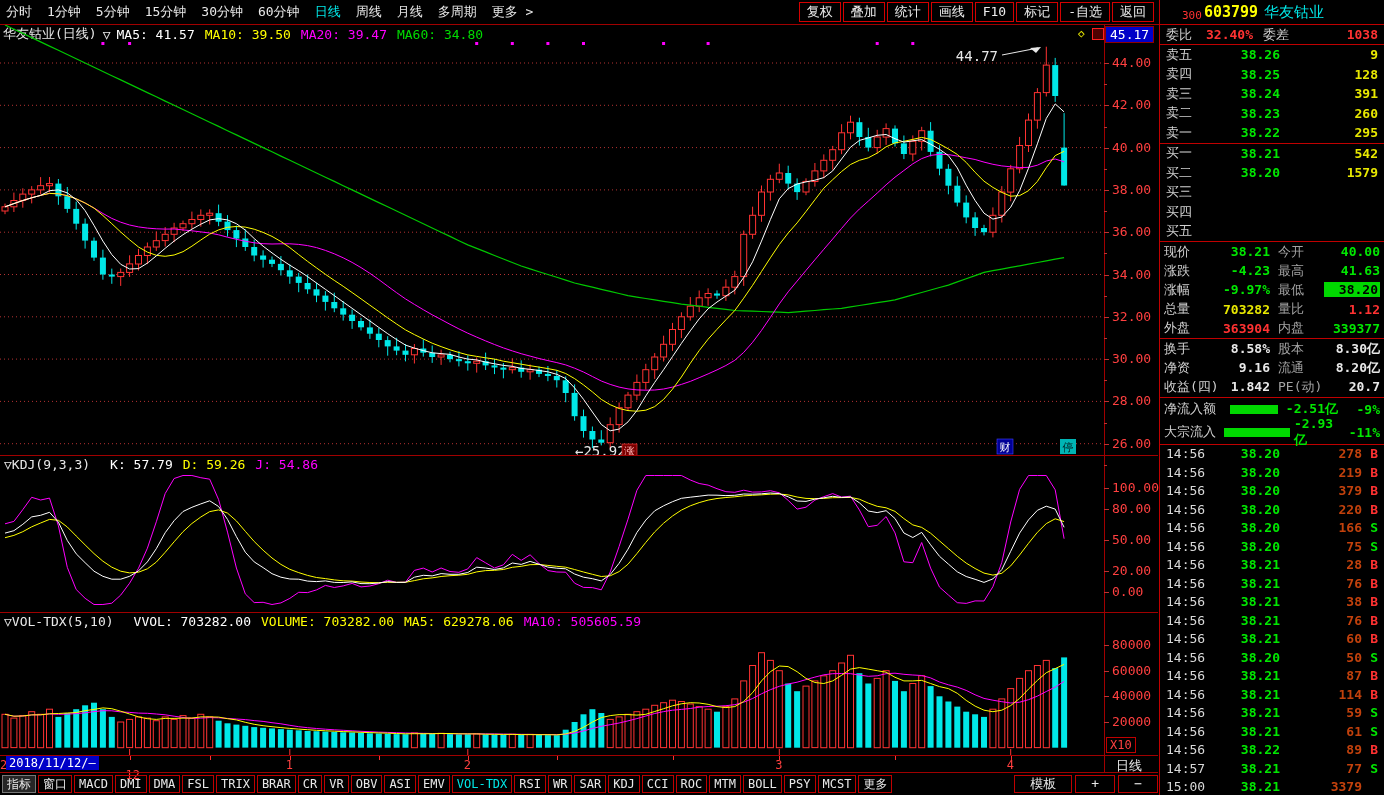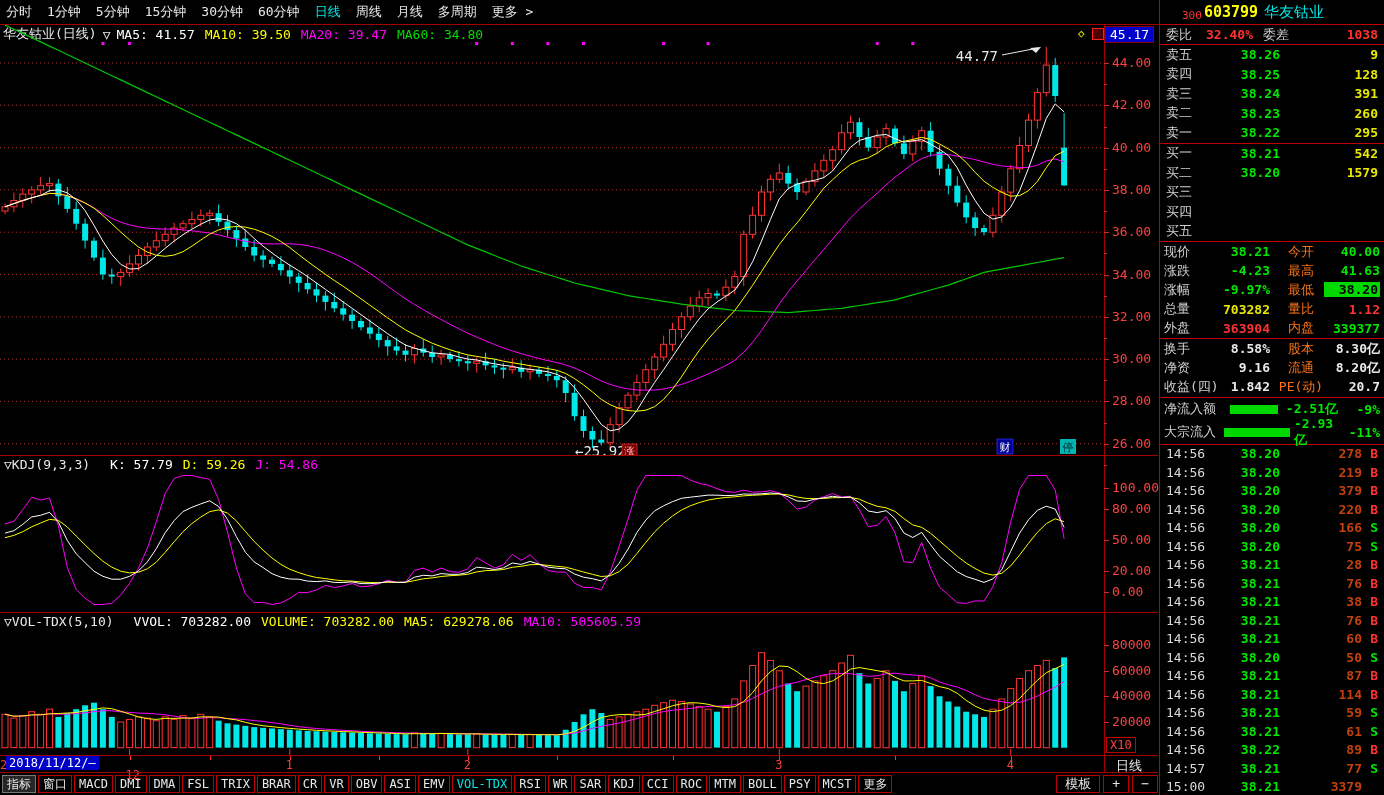--- a/index.html
+++ b/index.html
@@ -32,40 +32,40 @@
   #date-axis .m{position:absolute;color:#ff4040;top:2px;}
   #date-axis .tick{position:absolute;top:0;width:1px;height:4px;background:#ff3030;}
   #date-hl{position:absolute;left:6px;top:0;background:#0000c8;color:#fff;padding:0 3px;font-size:12px;}
   #period-label{position:absolute;left:1116px;top:757px;color:#e8e8e8;font-size:13px;}
   
   #bottom-toolbar{left:0;top:773px;width:1158px;height:22px;display:flex;align-items:center;padding-left:2px;box-sizing:border-box;}
   .bt-item{border:1px solid #c00000;color:#e8e8e8;font-size:12px;padding:0 4px;margin-right:2px;line-height:16px;white-space:nowrap;}
   .bt-item.active{color:#00e7e7;}
   .bt-item.ind{border-color:#777;background:#262626;}
   .bt-right{margin-left:auto;display:flex;}
-  .bt-sq{border:1px solid #c00000;color:#e8e8e8;font-size:13px;line-height:16px;padding:0 8px;margin-left:3px;}
+  .bt-sq{border:1px solid #c00000;color:#e8e8e8;font-size:13px;line-height:16px;padding:0 15px;margin-left:3px;}
   
   #right-panel{left:1159px;top:0;width:225px;height:795px;border-left:1px solid #c00000;box-sizing:border-box;font-size:13px;}
   #stock-header{height:24px;display:flex;align-items:center;padding-left:22px;}
   #stock-market{color:#ff3232;font-size:11px;margin-top:6px;}
   #stock-code{color:#ffff00;font-size:15px;font-weight:bold;margin-left:2px;}
   #stock-name{color:#00e7e7;font-size:15px;margin-left:6px;}
   .rp-sep{height:1px;background:#c00000;}
   #weibi-row{height:19px;display:flex;align-items:center;padding:0 6px;}
   .lab{color:#d0d0d0;}
   .red{color:#ff3232;} .green{color:#00e700;} .yellow{color:#e8e800;} .white{color:#e8e8e8;} .mag{color:#ff00ff;}
   .ghl{background:#00d800;color:#000;padding:0 2px;}
   .ob-row{height:19.5px;display:flex;align-items:center;padding:0 6px;box-sizing:border-box;}
   .ob-lab{width:42px;color:#d0d0d0;}
   .ob-price{width:72px;text-align:right;color:#00e700;font-weight:bold;}
   .ob-vol{flex:1;text-align:right;color:#e8e800;font-weight:bold;}
   .info-row{height:19.2px;display:flex;align-items:center;padding:0 4px;box-sizing:border-box;font-size:13px;}
   .i-l1{width:44px;color:#d0d0d0;white-space:nowrap;}
   .i-v1{width:62px;text-align:right;font-weight:bold;white-space:nowrap;}
-  .i-l2{width:46px;margin-left:8px;color:#f97316;white-space:nowrap;text-align:center;}
+  .i-l2{width:46px;margin-left:8px;color:#a3a3a3;white-space:nowrap;}
   .i-v2{flex:1;text-align:right;font-weight:bold;white-space:nowrap;}
   .flow-row{height:23px;display:flex;align-items:center;padding:0 4px;}
   .flow-lab{width:66px;color:#d0d0d0;font-size:13px;white-space:nowrap;}
   .flow-bar{height:9px;background:#00d800;margin-right:4px;}
   .flow-val{color:#00e700;font-weight:bold;margin-left:auto;}
   .flow-pct{color:#00e700;font-weight:bold;width:42px;text-align:right;}
   .tick-row{height:18.5px;display:flex;align-items:center;padding:0 6px;box-sizing:border-box;}
   .tk-t{width:44px;color:#d8d8d8;}
   .tk-p{width:70px;text-align:right;color:#00e700;font-weight:bold;}
   .tk-v{flex:1;text-align:right;font-weight:bold;color:#c2410c;}
@@ -83,20 +83,30 @@
       <span class="tb-period">1分钟</span>
       <span class="tb-period">5分钟</span>
       <span class="tb-period">15分钟</span>
       <span class="tb-period">30分钟</span>
       <span class="tb-period">60分钟</span>
       <span class="tb-period active">日线</span>
       <span class="tb-period">周线</span>
       <span class="tb-period">月线</span>
       <span class="tb-period">多周期</span>
       <span class="tb-period">更多 &gt;</span>
+      <span id="tb-btns">
+        <span class="tb-btn">复权</span>
+        <span class="tb-btn">叠加</span>
+        <span class="tb-btn">统计</span>
+        <span class="tb-btn">画线</span>
+        <span class="tb-btn">F10</span>
+        <span class="tb-btn">标记</span>
+        <span class="tb-btn">-自选</span>
+        <span class="tb-btn">返回</span>
+      </span>
     </div>
   <div class="abs hline" style="left:0;top:24px;width:1384px;"></div>
 
   <div id="chart-header" class="abs">
     <span class="t">华友钴业(日线)</span>
     <span class="t">▽</span>
     <span id="ma-labels" style="display:flex;">
         <span class="ma-lab" style="color: rgb(255, 255, 255);">MA5: 41.57</span>
         <span class="ma-lab" style="color: rgb(255, 255, 0);">MA10: 39.50</span>
         <span class="ma-lab" style="color: rgb(255, 0, 255);">MA20: 39.47</span>

